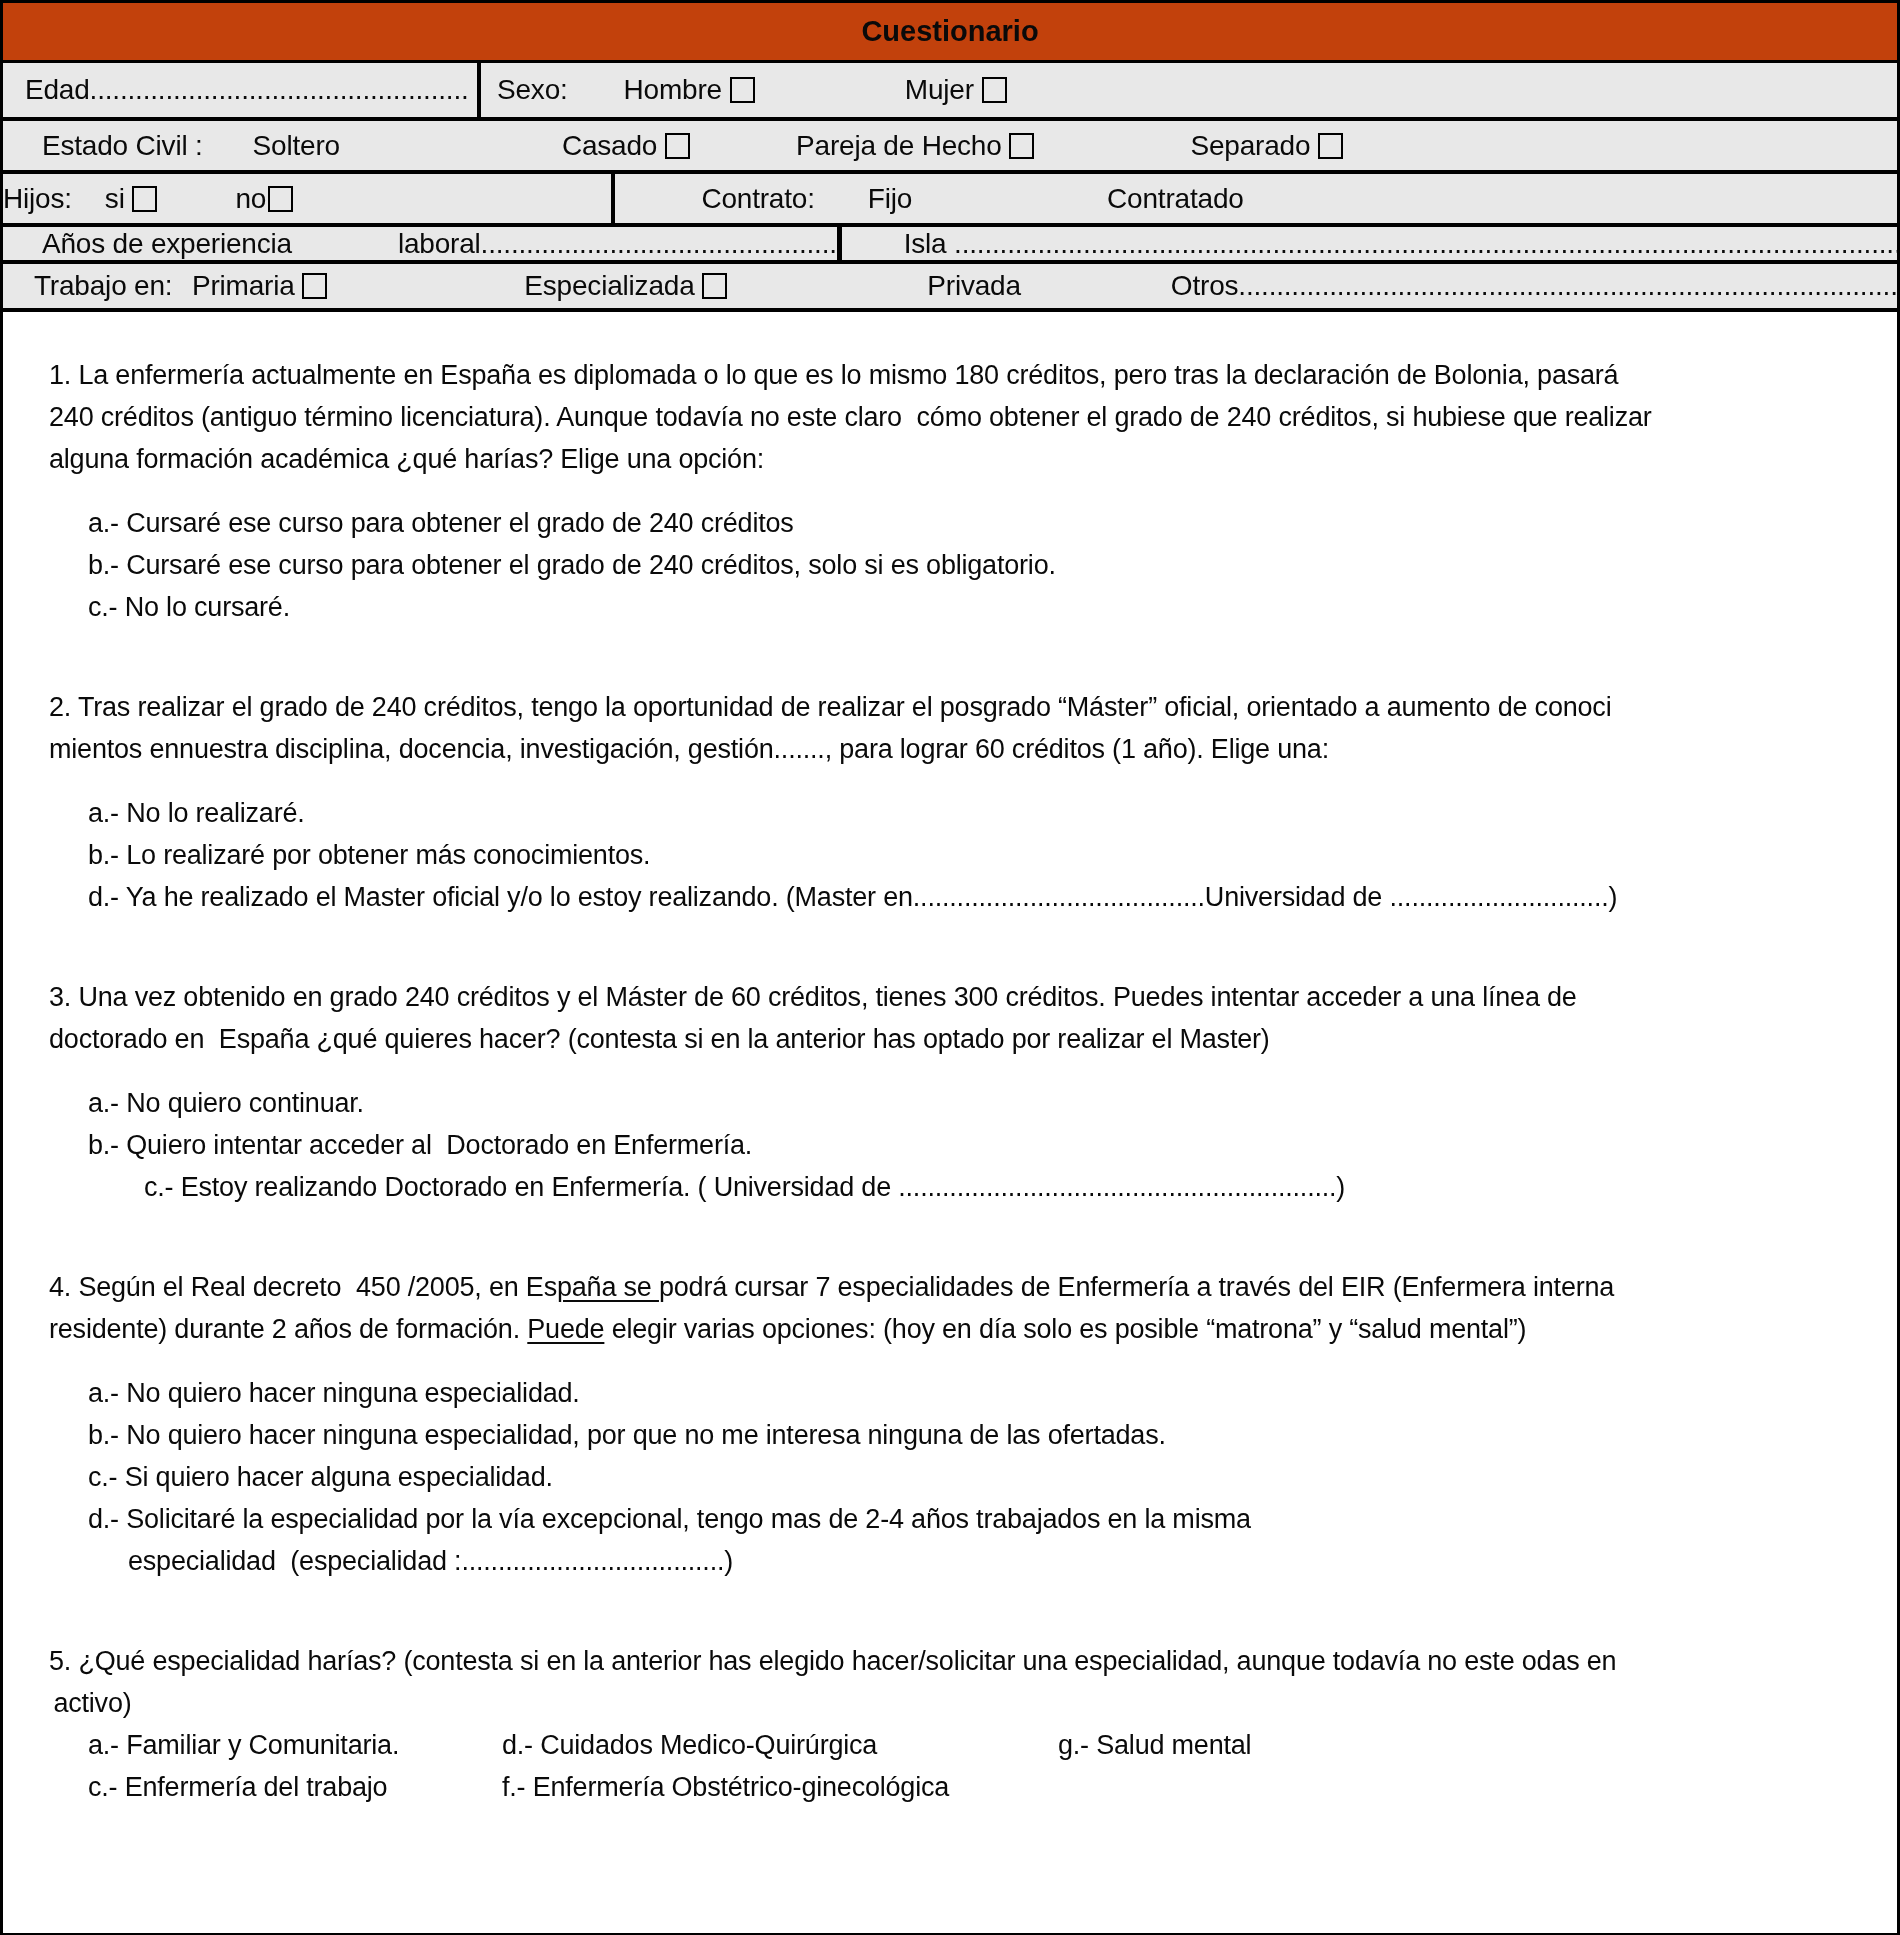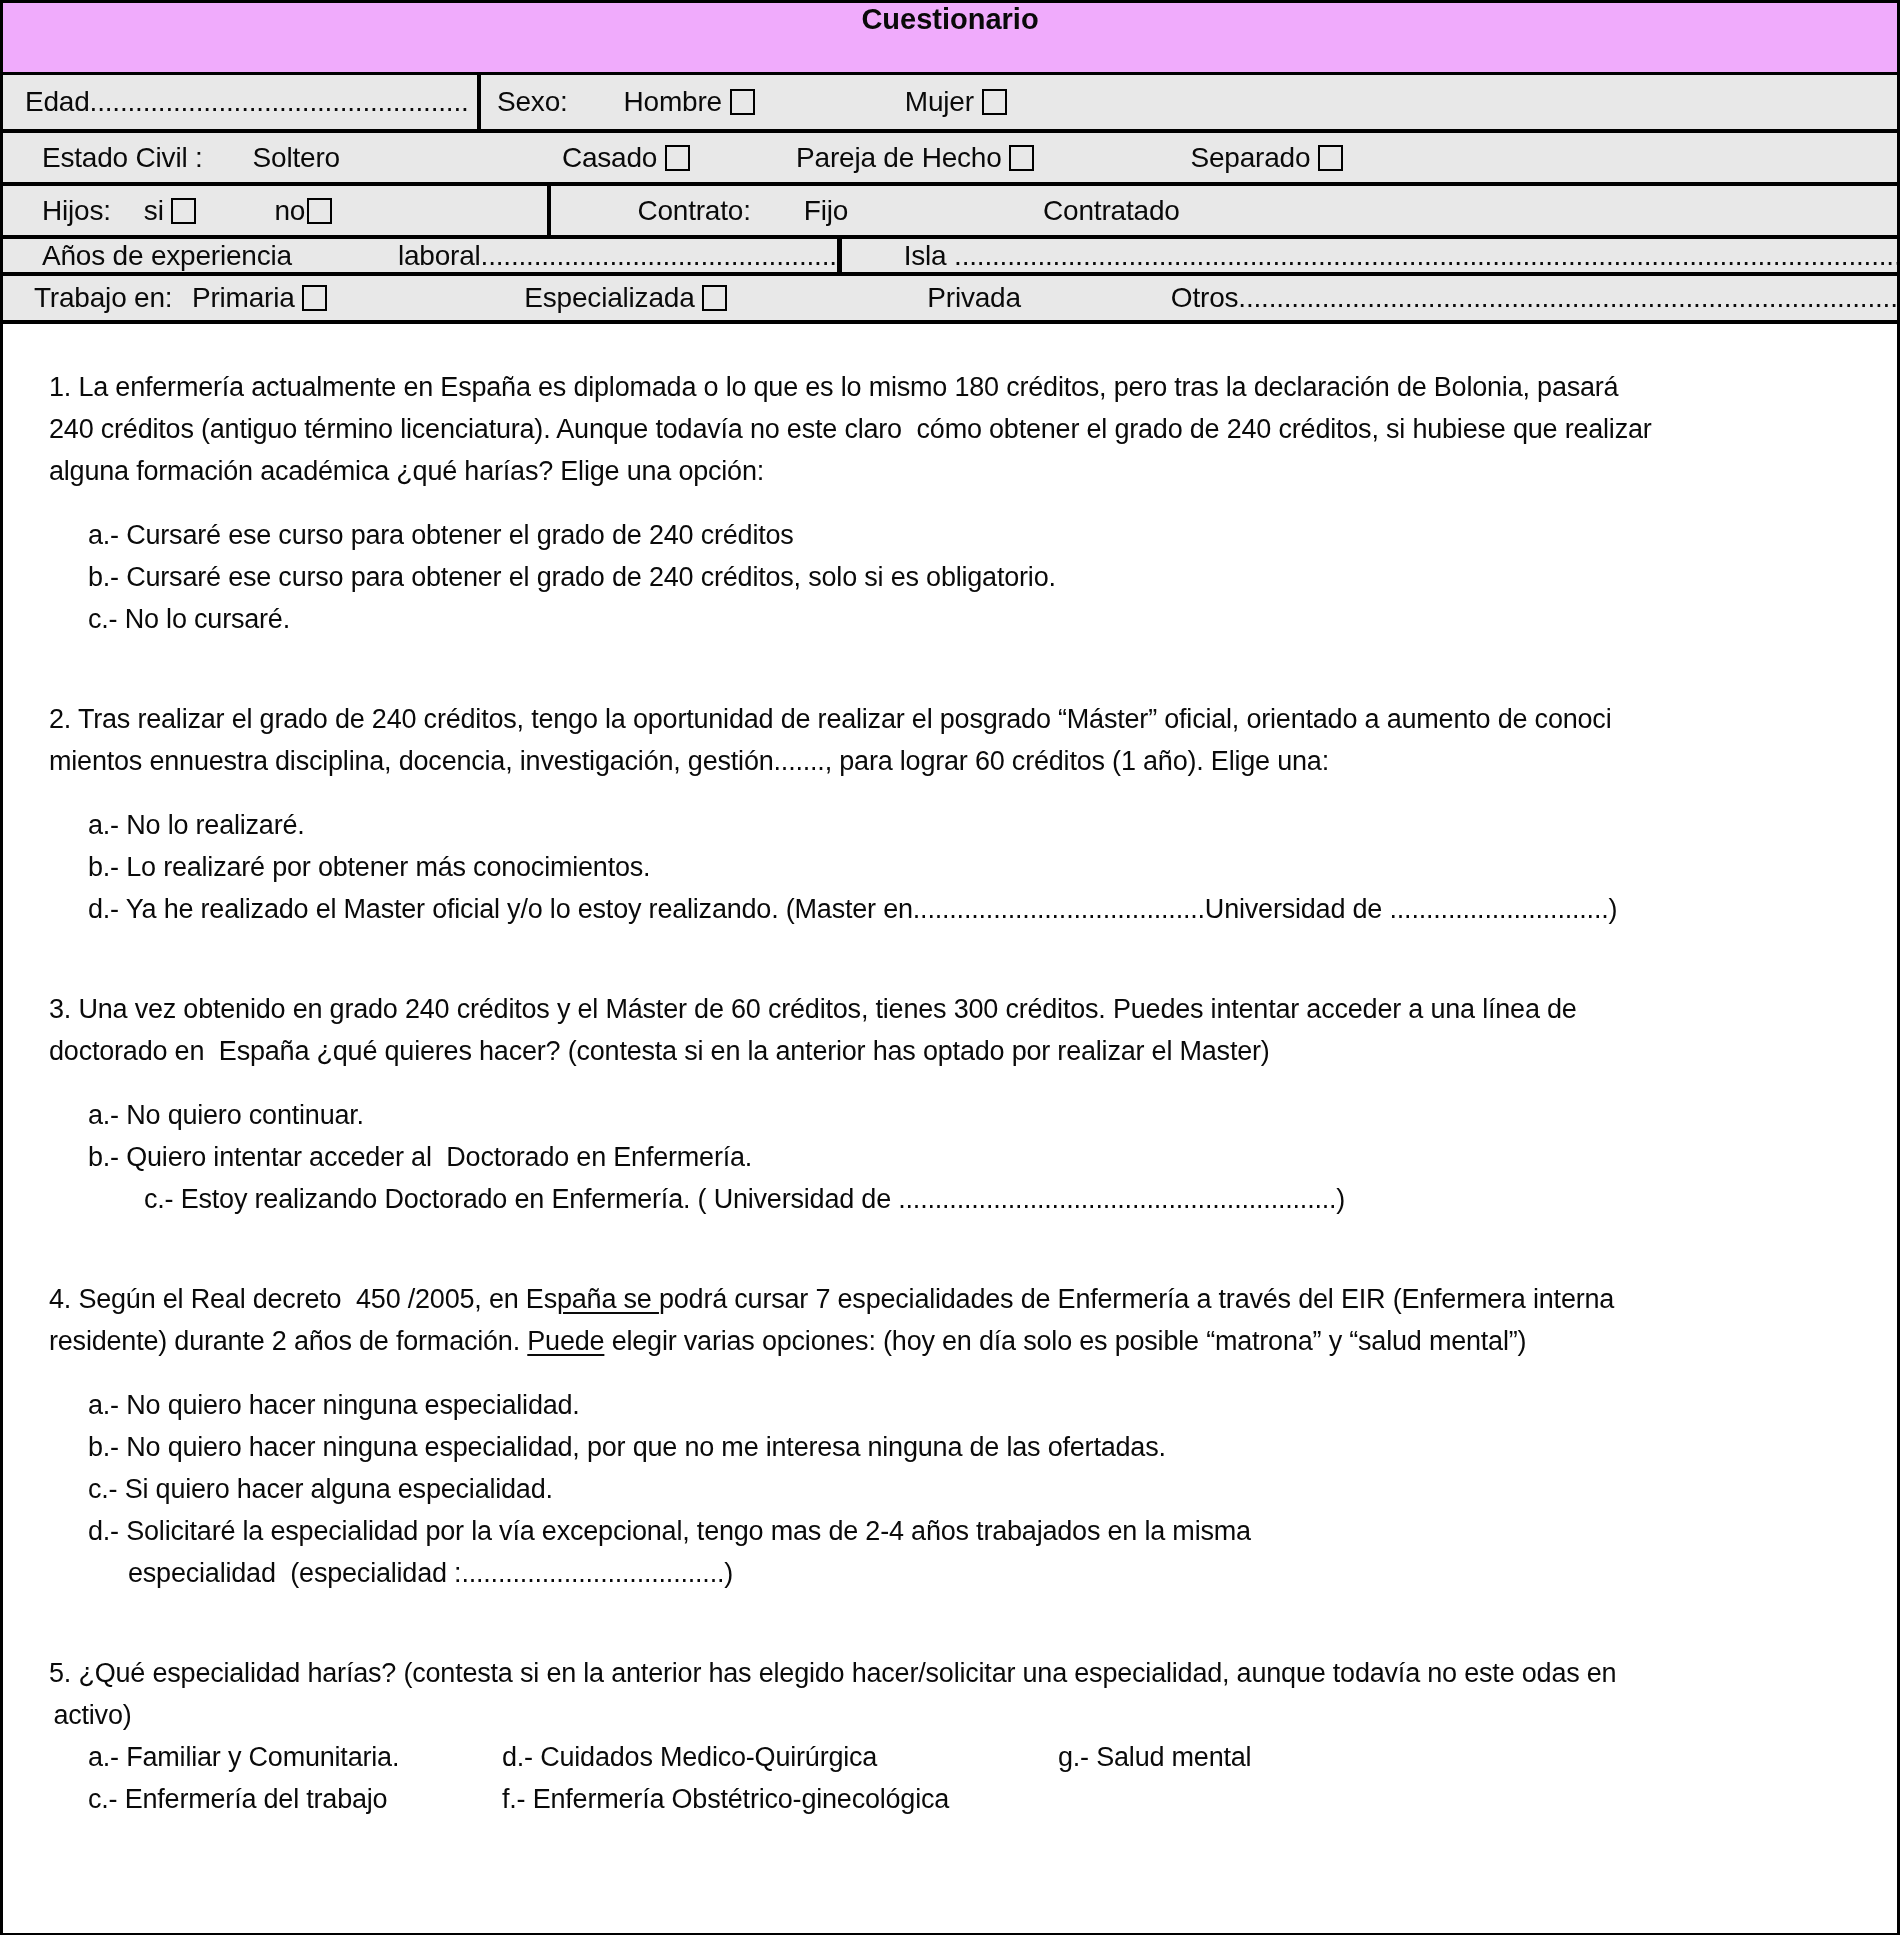--- a/index.html
+++ b/index.html
@@ -9,21 +9,21 @@
     box-sizing:border-box;
     background:#fff;
     border:3.9px solid #000;
     font-family:"Liberation Sans","DejaVu Sans",sans-serif;
     color:#0a0a0a;
     letter-spacing:-0.2px;
     overflow:hidden;
   }
   
   .hrow{display:flex;box-sizing:border-box;border-bottom:4.4px solid #000;background:#e8e8e8;align-items:stretch;overflow:hidden;}
-  .title-row{height:72px;background:#f0abfc;justify-content:center;border-bottom:3.9px solid #000;}
+  .title-row{height:60px;background:#c2410c;justify-content:center;align-items:center;border-bottom:3.9px solid #000;}
   .title{font-size:29px;font-weight:bold;letter-spacing:0;}
   .cell{display:flex;align-items:center;box-sizing:border-box;overflow:hidden;font-size:28px;white-space:pre;border-radius:10px;}
   .cell span{white-space:pre;}
   .vdiv{width:4.4px;background:#000;flex:0 0 auto;}
   .grow{flex:1 1 auto;}
   .r2{height:58px;}
   .r3{height:53px;align-items:center;}
   .r4{height:53px;}
   .r5{height:37px;}
   .r6{height:48px;border-bottom:4.4px solid #000;}
@@ -73,21 +73,21 @@
       <span style="margin-left:222px">Casado</span>
       <span class="cbx"></span>
       <span style="margin-left:106px">Pareja de Hecho</span>
       <span class="cbx"></span>
       <span style="margin-left:156px">Separado</span>
       <span class="cbx"></span>
     </div>
   </div>
 
   <div class="hrow r4">
-    <div class="cell" style="width:544px;padding-left:39px;">
+    <div class="cell" style="width:608px;">
       <span>Hijos:</span>
       <span style="margin-left:33px">si</span>
       <span class="cbx"></span>
       <span style="margin-left:78px">no</span>
       <span class="cbx" style="margin-left:2.2px"></span>
     </div>
     <div class="vdiv"></div>
     <div class="cell grow">
       <span style="margin-left:86px">Contrato:</span>
       <span style="margin-left:53px">Fijo</span>

